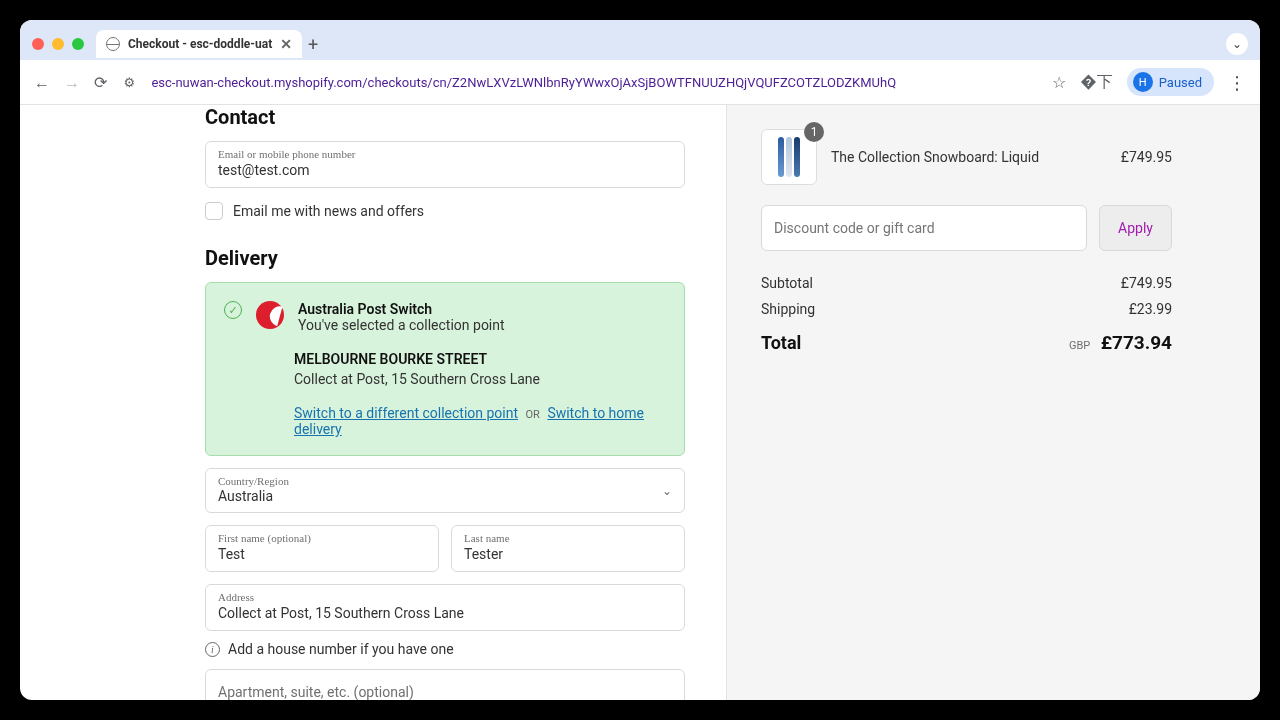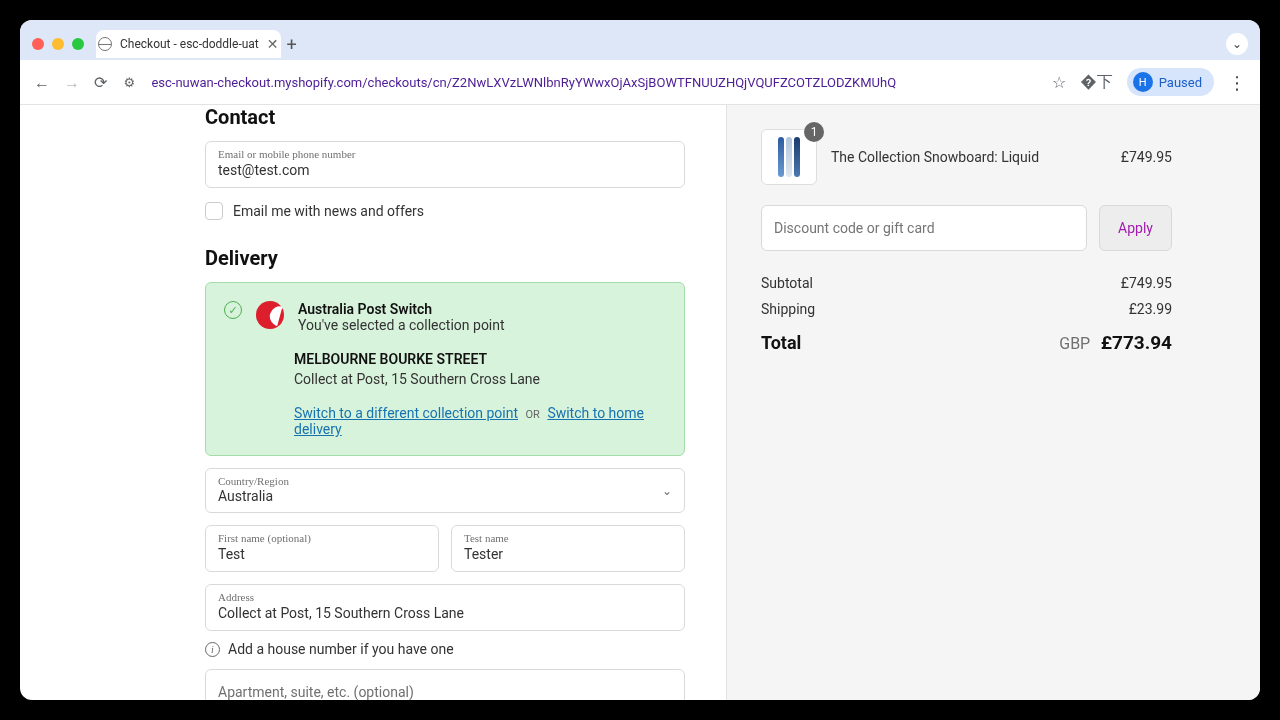--- a/index.html
+++ b/index.html
@@ -2,21 +2,21 @@
 <html><head>
 <meta charset="utf-8">
 <style>
 * { box-sizing: border-box; margin: 0; padding: 0; font-family: -apple-system, BlinkMacSystemFont, "Segoe UI", Roboto, sans-serif; }
 body { background: #000; padding: 20px; }
 .window { background: #fff; border-radius: 12px; overflow: hidden; height: 680px; display: flex; flex-direction: column; }
 .tabbar { background: #dde7f7; display: flex; align-items: center; padding: 8px 12px 0; height: 40px; }
 .traffic { display: flex; gap: 8px; margin-right: 12px; }
 .traffic span { width: 12px; height: 12px; border-radius: 50%; }
 .tl-red { background: #ff5f57; } .tl-yellow { background: #febc2e; } .tl-green { background: #28c840; }
-.tab { background: #fff; border-radius: 8px 8px 0 0; padding: 6px 2px; display: flex; align-items: center; gap: 8px; font-size: 12px; color: #333; }
+.tab { background: #fff; border-radius: 8px 8px 0 0; padding: 6px 10px; display: flex; align-items: center; gap: 8px; font-size: 12px; color: #333; font-weight: bold; }
 .globe-icon { width: 14px; height: 14px; border: 1px solid #777; border-radius: 50%; position: relative; }
 .globe-icon::before { content: ""; position: absolute; left: 0; right: 0; top: 50%; height: 1px; background: #777; }
 .tab-close { color: #666; font-size: 14px; cursor: pointer; }
 .newtab { margin-left: 6px; color: #555; font-size: 18px; cursor: pointer; }
 .tab-dropdown { margin-left: auto; background: #fff; border-radius: 50%; width: 22px; height: 22px; display: flex; align-items: center; justify-content: center; color: #444; font-size: 12px; }
 .toolbar { display: flex; align-items: center; padding: 8px 14px; gap: 14px; border-bottom: 1px solid #e3e3e3; background: #fff; }
 .tb-icon { color: #5f6368; font-size: 16px; cursor: pointer; }
 .tb-icon.disabled { color: #bbb; }
 .url-area { flex: 1; display: flex; align-items: center; gap: 8px; font-size: 13px; color: #4c1d95; }
 .site-icon { width: 16px; height: 16px; display: flex; align-items: center; justify-content: center; font-size: 13px; color: #666; }
@@ -64,21 +64,21 @@
 .cart-badge { position: absolute; top: -8px; right: -8px; background: #666; color: #fff; width: 20px; height: 20px; border-radius: 50%; display: flex; align-items: center; justify-content: center; font-size: 12px; }
 .cart-name { flex: 1; font-size: 14px; color: #333; }
 .cart-price { font-size: 14px; color: #333; }
 .discount-row { display: flex; gap: 12px; margin-top: 20px; }
 .discount-input { flex: 1; border: 1px solid #d9d9d9; border-radius: 6px; padding: 14px 12px; font-size: 14px; color: #707070; background: #fff; }
 .apply-btn { background: #ededed; border: 1px solid #d9d9d9; border-radius: 6px; padding: 0 18px; font-size: 14px; color: #a21caf; cursor: pointer; }
 .totals { margin-top: 24px; }
 .total-row { display: flex; justify-content: space-between; font-size: 14px; color: #333; margin-bottom: 10px; }
 .total-row.big { font-size: 18px; font-weight: 700; color: #111; align-items: baseline; margin-top: 14px; }
 .total-row.big .amount { font-size: 19px; }
-.currency { font-size: 16px; color: #707070; margin-right: 6px; font-weight: 400; }
+.currency { font-size: 11px; color: #707070; margin-right: 6px; font-weight: 400; }
 </style>
 </head>
 <body>
 
 <div class="window">
   <div class="tabbar">
     <div class="traffic">
       <span class="tl-red"></span>
       <span class="tl-yellow"></span>
       <span class="tl-green"></span>
@@ -148,21 +148,21 @@
           <div class="field-value">Australia</div>
           <span class="field-caret">⌄</span>
         </div>
 
         <div class="row2">
           <div class="field">
             <div class="field-label">First name (optional)</div>
             <input class="field-value" value="Test" style="">
           </div>
           <div class="field">
-            <div class="field-label">Test name</div>
+            <div class="field-label">Last name</div>
             <input class="field-value" value="Tester" style="">
           </div>
         </div>
 
         <div class="field">
           <div class="field-label">Address</div>
           <input class="field-value" value="Collect at Post, 15 Southern Cross Lane" style="">
         </div>
 
         <div class="hint-row">

